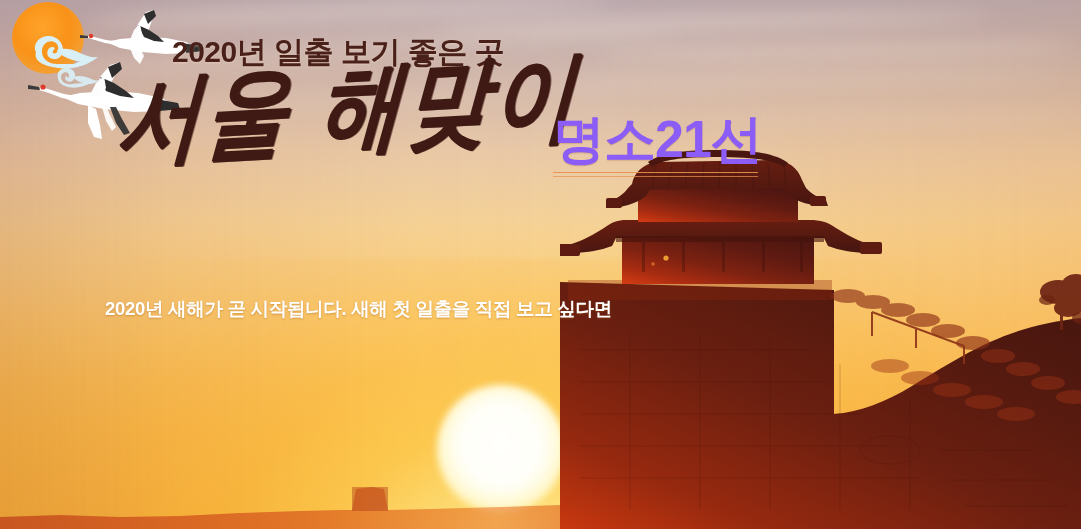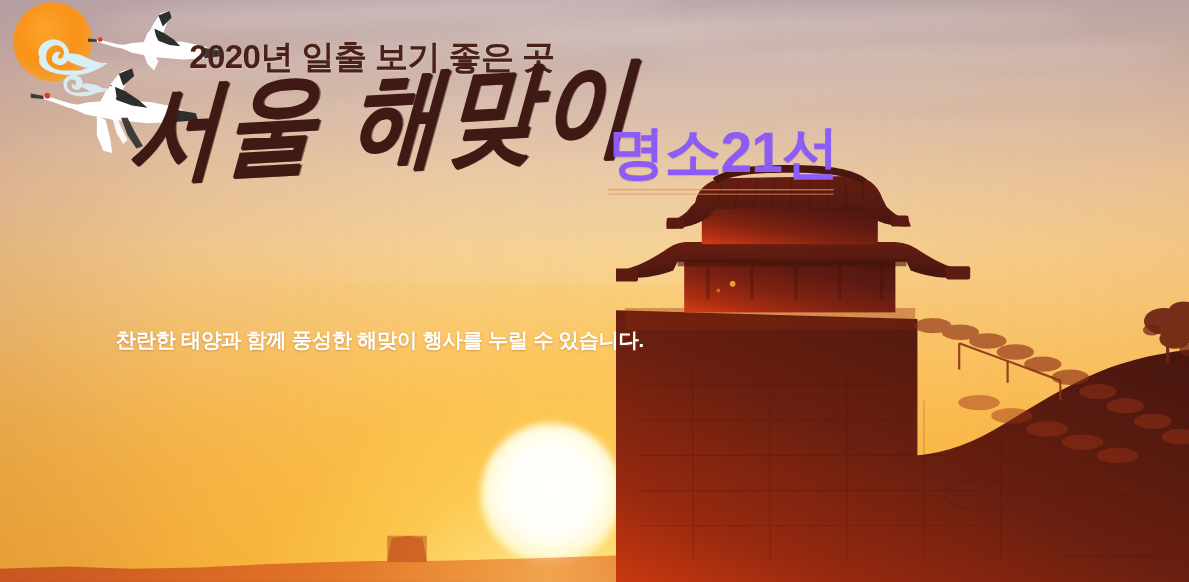--- a/index.html
+++ b/index.html
@@ -473,16 +473,16 @@
 
   <div class="highlight-wrap">
     <span class="highlight">명소21선</span>
   </div>
   <div class="rule">
     <i></i>
     <i></i>
   </div>
 
   <div class="body-copy">
-    <span>찬란한 태양과 함께 풍성한 해맞이 행사를 누릴 수 있습니다.</span>
+    <span>2020년 새해가 곧 시작됩니다. 새해 첫 일출을 직접 보고 싶다면</span>
   </div>
 
 </div>
 
 </body></html>

